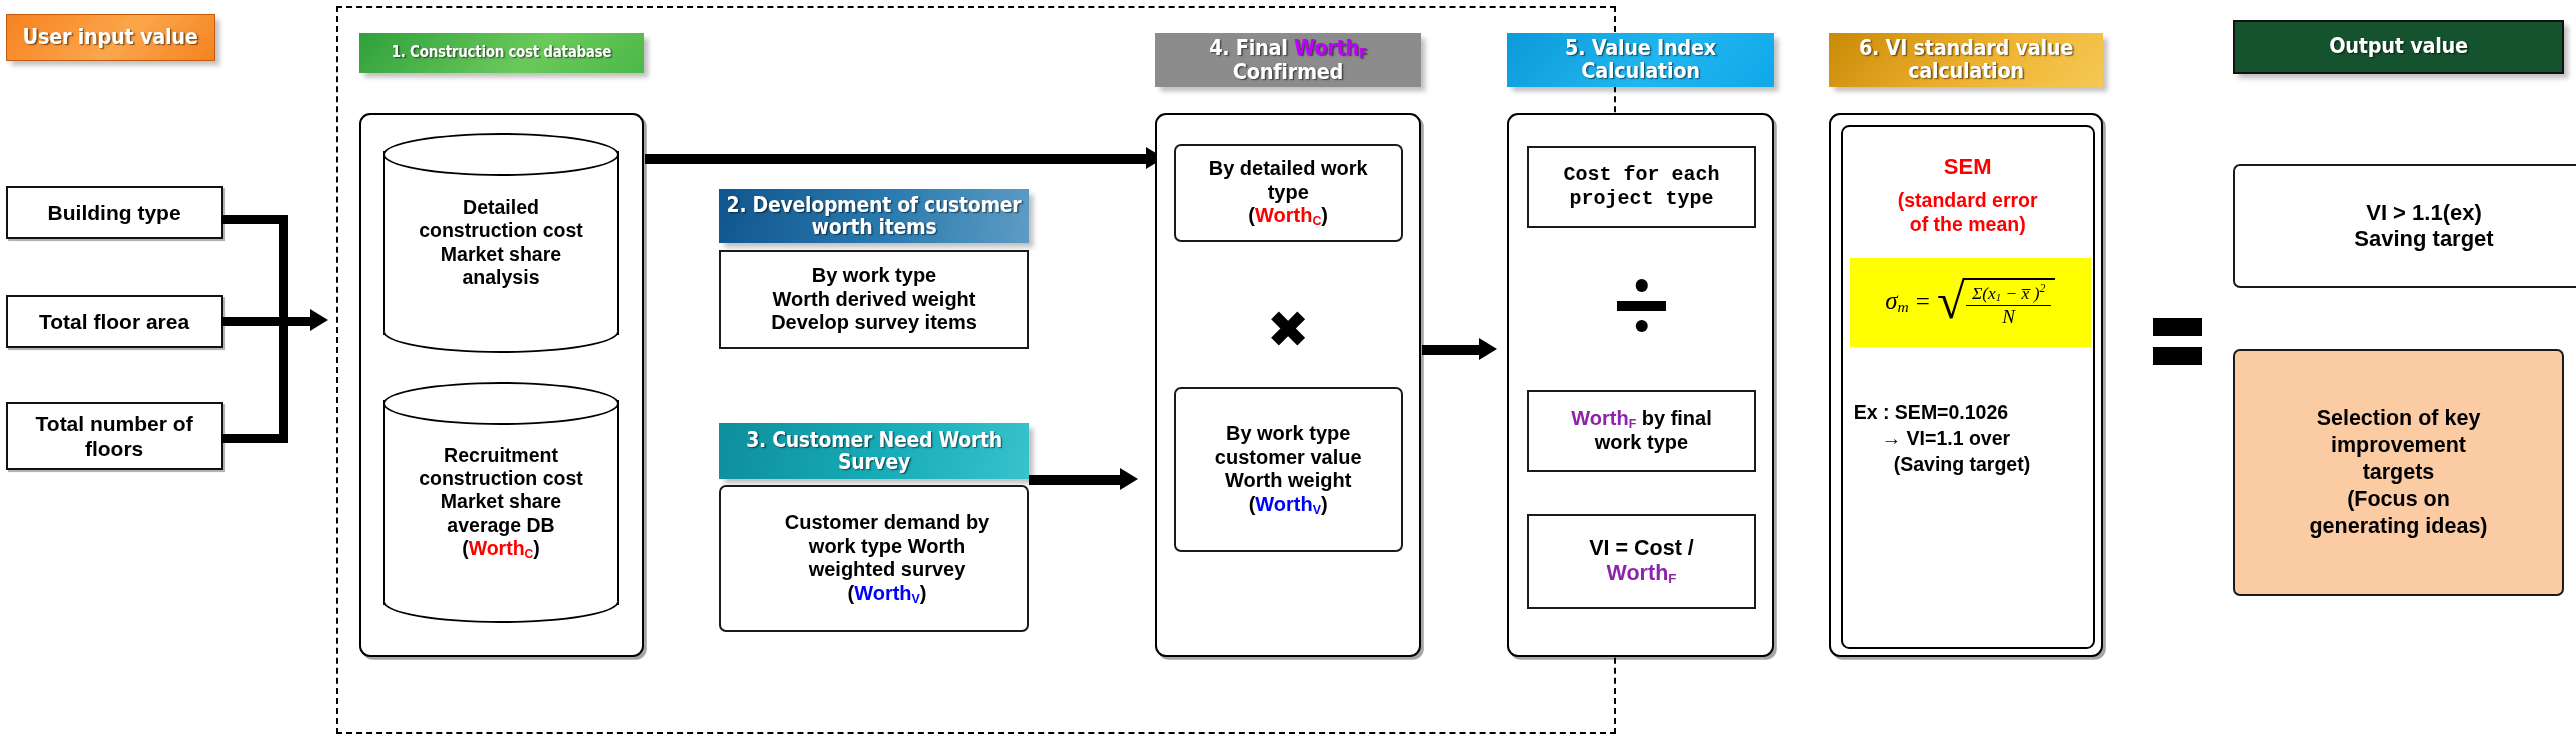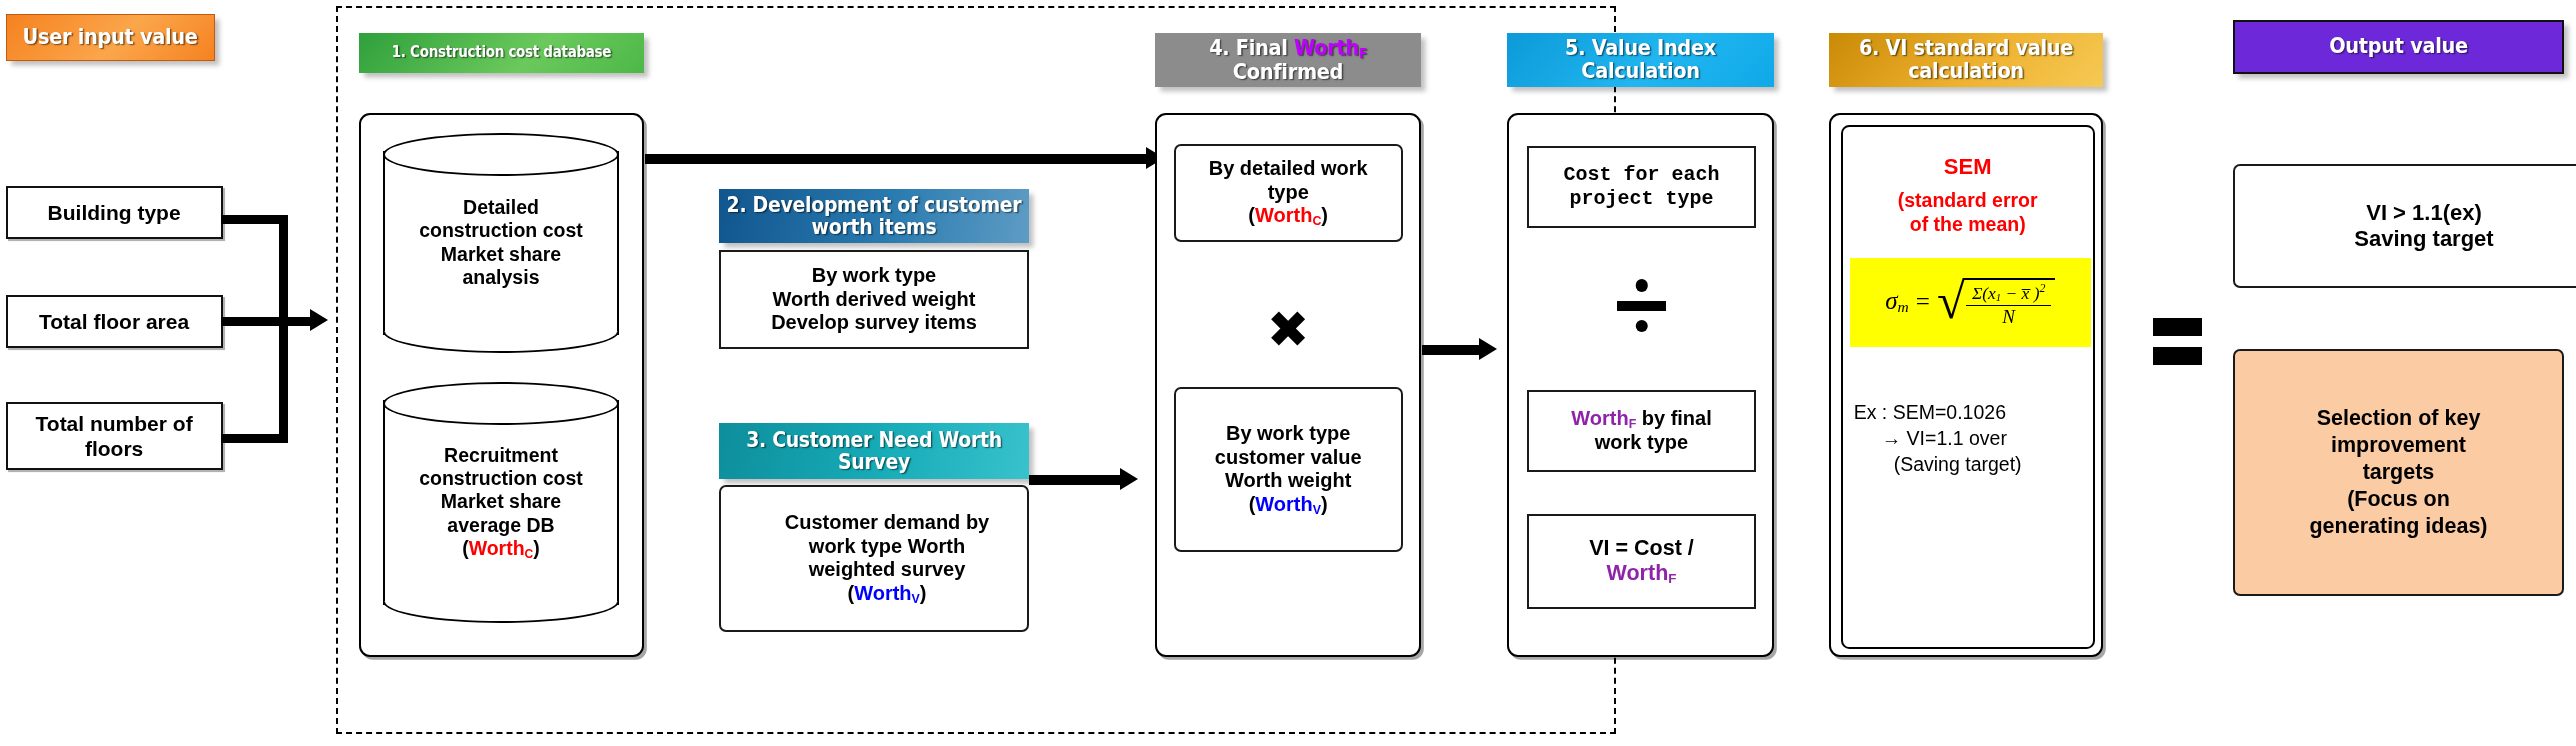--- a/index.html
+++ b/index.html
@@ -96,21 +96,21 @@
   }
   .frac{display:inline-flex;flex-direction:column;align-items:center;
         justify-content:center;line-height:1.05;}
   .frac .num{border-bottom:1.7px solid #000;padding:0 5.6px 0.7px 5.6px;}
   .frac .den{padding-top:1.4px;}
   .sqrt{display:inline-flex;align-items:stretch;}
   .sqrt .radical{font-size:51px;line-height:.9;font-style:normal;
      display:flex;align-items:center;margin-right:-1.4px;}
   .sqrt .under{border-top:2.1px solid #000;padding:2.8px 4.2px 0 2.8px;display:flex;align-items:center;}
 
-  .exnote{font-weight:normal;line-height:1.35;}
+  .exnote{font-weight:bold;line-height:1.35;}
 </style>
 </head>
 <body>
 
 <div class="abs" style="left:0;top:0;width:320px;height:747px;">
 
   <div class="abs plainbox" style="left:5.6px;top:186px;width:217px;height:53px;font-size:21px;">
     <span>Building type</span>
   </div>
 
@@ -296,21 +296,21 @@
     </div>
   </div>
 </div>
 
 <div class="abs equals" style="left:2153px;top:314px;width:49px;height:56px;">
   <div class="eqbar" style="top:4.2px;"></div>
   <div class="eqbar" style="top:33px;"></div>
 </div>
 
 <div class="abs banner" style="left:2233px;top:19.5px;width:331px;height:54px;font-size:21.5px;
-            background:#6d28d9;border:2.1px solid #111;">
+            background:#14532d;border:2.1px solid #111;">
   <span>Output value</span>
 </div>
 
 <div class="abs innerbox round" style="left:2233px;top:164px;width:382px;height:124px;font-size:22px;flex-direction:column;">
   <div>VI  &gt; 1.1(ex)</div>
   <div>Saving target</div>
 </div>
 
 <div class="abs innerbox round" style="left:2233px;top:349px;width:331px;height:247px;font-size:21.5px;
             flex-direction:column;background:#FBCBA4;line-height:1.25;">

